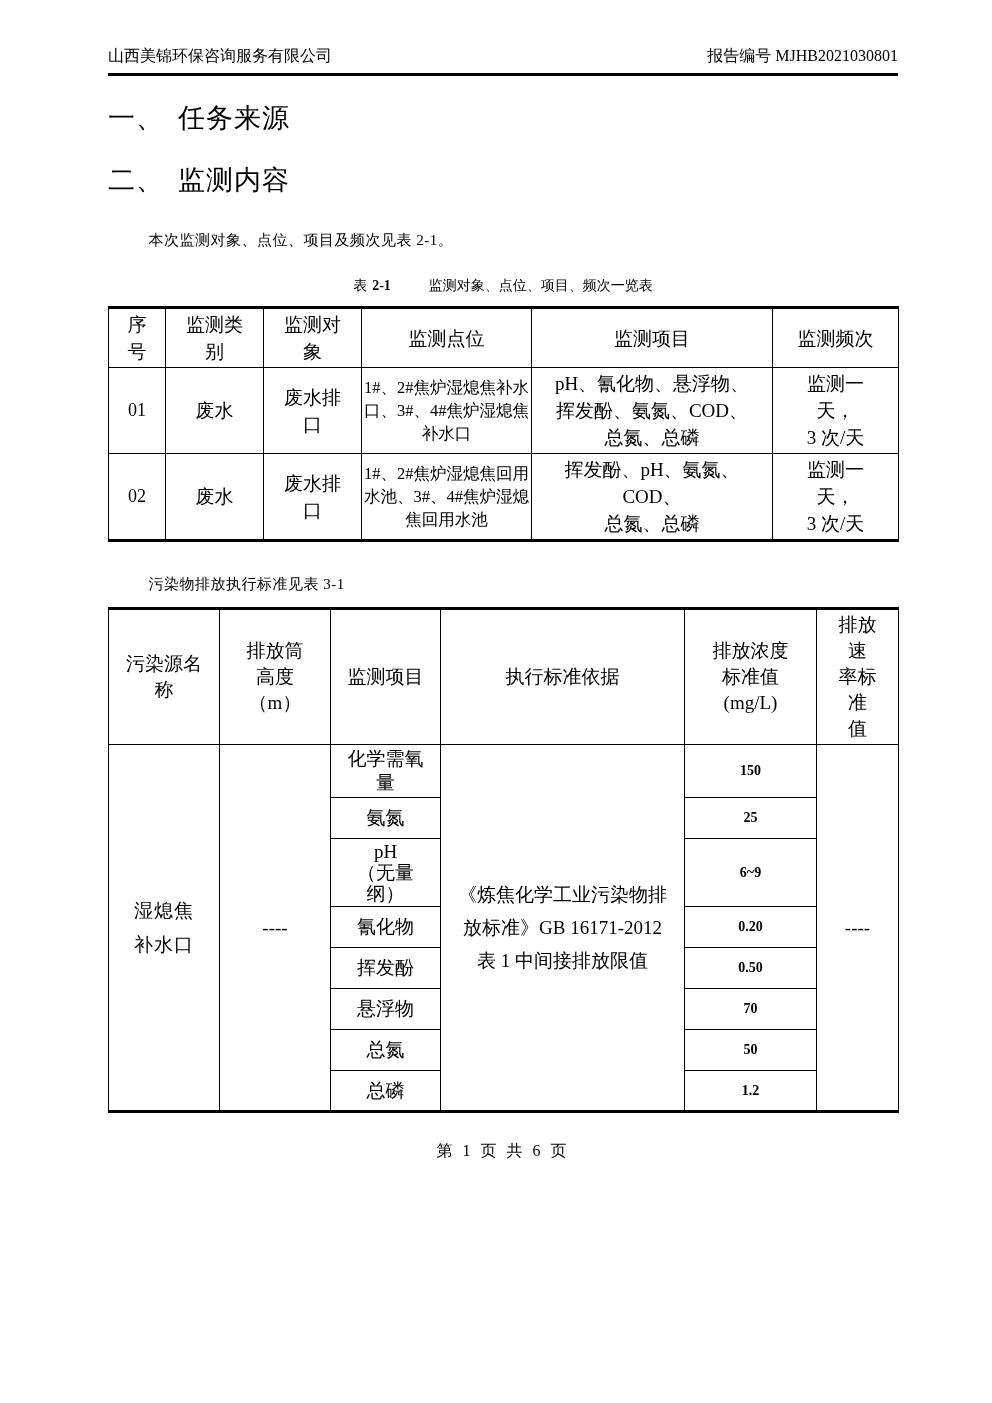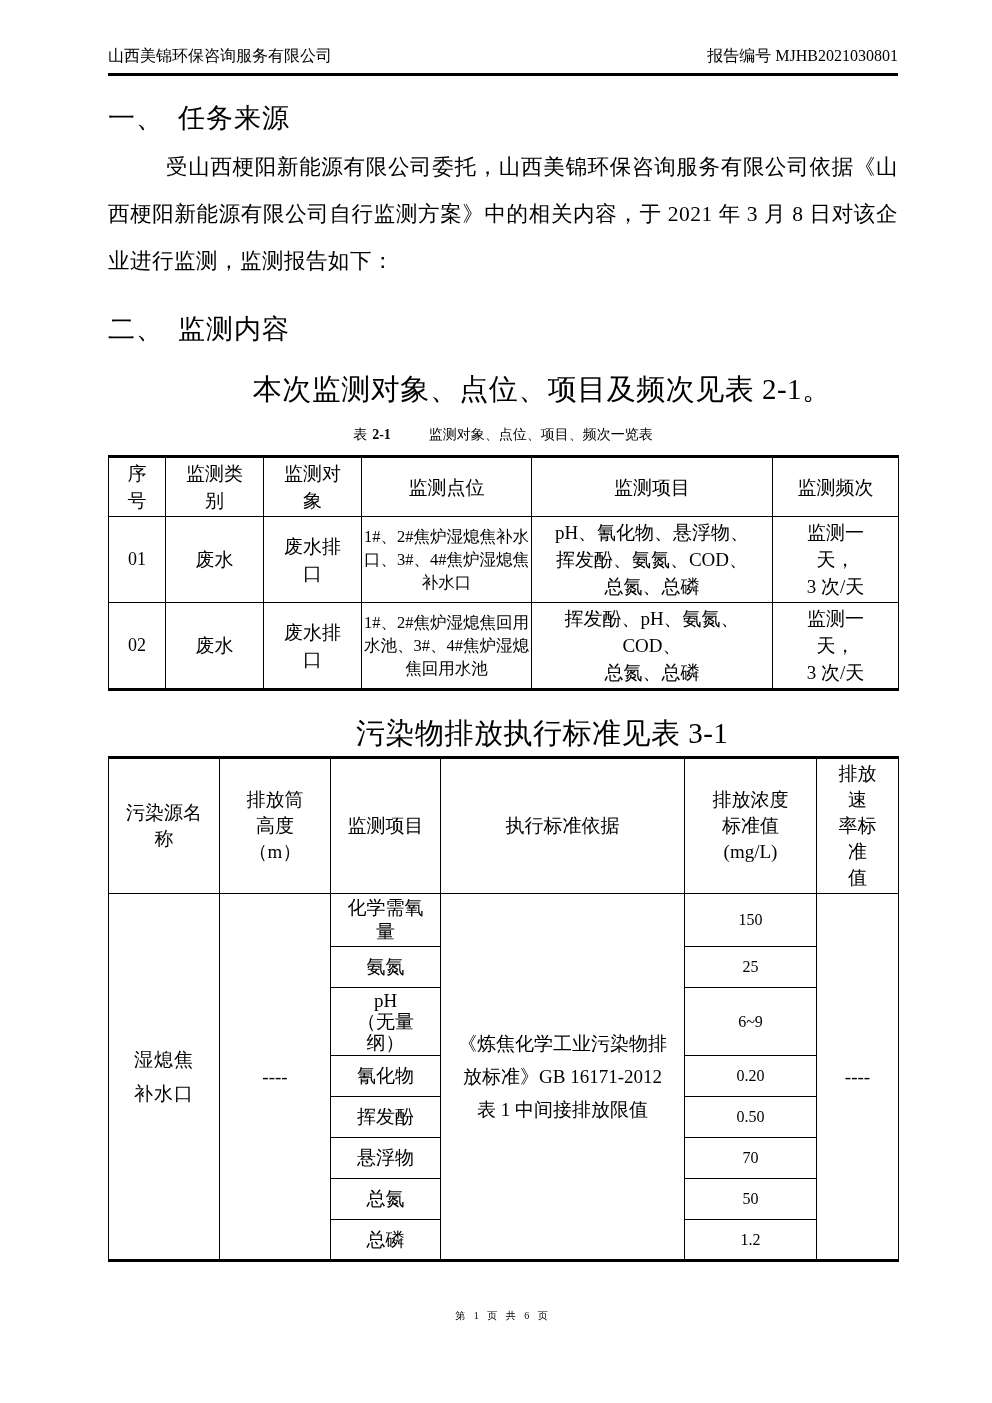--- a/index.html
+++ b/index.html
@@ -26,22 +26,22 @@
     margin-top: 24px; letter-spacing: 1px;
   }
   .sec-heading .sec-no { margin-right: 14px; }
 
   
   .para {
     font-size: 21.5px; line-height: 47px; text-indent: 2.7em;
     text-align: justify; margin-top: 8px; letter-spacing: 0.5px;
   }
   .para-single {
-    font-size: 29px; line-height: 36px; text-indent: 2.7em;
-    margin-top: 24px; letter-spacing: 0.5px; text-align: center;
+    font-size: 15px; line-height: 36px; text-indent: 2.7em;
+    margin-top: 24px; letter-spacing: 0.5px;
   }
 
   
   .tbl-caption {
     text-align: center; font-size: 14px; line-height: 28px; margin-top: 14px;
   }
   .tbl-caption .capnum { font-weight: bold; margin-left: 5px; }
   .tbl-caption .captitle { margin-left: 38px; }
 
   
@@ -62,45 +62,44 @@
   .table21 th { height: 53px; }
   .table21 .row1 td { height: 70px; }
   .table21 .row2 td { height: 72px; }
   .table21 td.point { font-size: 16.5px; line-height: 23px; padding: 2px 2px; }
   .table21 td.no { font-size: 18px; }
 
   
   .table31 { margin-top: 5px; }
   .table31 th { height: 80px; line-height: 26px; }
   .table31 td { height: 41px; line-height: 24px; }
-  .table31 td.limit { font-size: 16px; }
+  .table31 td.limit { font-size: 14px; font-weight: bold; }
   .table31 td.srcname { line-height: 34px; letter-spacing: 1px; }
   .table31 td.basis { line-height: 33px; }
 
   
   .page-footer {
-    text-align: center; font-size: 10px; line-height: 20px; margin-top: 44px;
+    text-align: center; font-size: 16px; line-height: 20px; margin-top: 28px;
     letter-spacing: 3px;
   }
 </style>
 </head>
 <body>
 
 <div class="content">
 
   <div class="page-header">
     <span>山西美锦环保咨询服务有限公司</span>
     <span>报告编号 MJHB2021030801</span>
   </div>
   <div class="header-rule"></div>
 
   <div class="sec-heading">
     <span class="sec-no">一、</span><span>任务来源</span>
   </div>
-  <p class="para">受山西梗阳新能源有限公司委托，山西美锦环保咨询服务有限公司依据《山西梗阳新能源有限公司自行监测方案》中的相关内容，于 2021 年 3 月 8 日对该企业进行监测，监测报告如下：</p>
 
   <div class="sec-heading" style="margin-top:26px;">
     <span class="sec-no">二、</span><span>监测内容</span>
   </div>
   <p class="para-single">本次监测对象、点位、项目及频次见表 2-1。</p>
 
   <div class="tbl-caption">
     <span>表</span><span class="capnum">2-1</span><span class="captitle">监测对象、点位、项目、频次一览表</span>
   </div>
 

